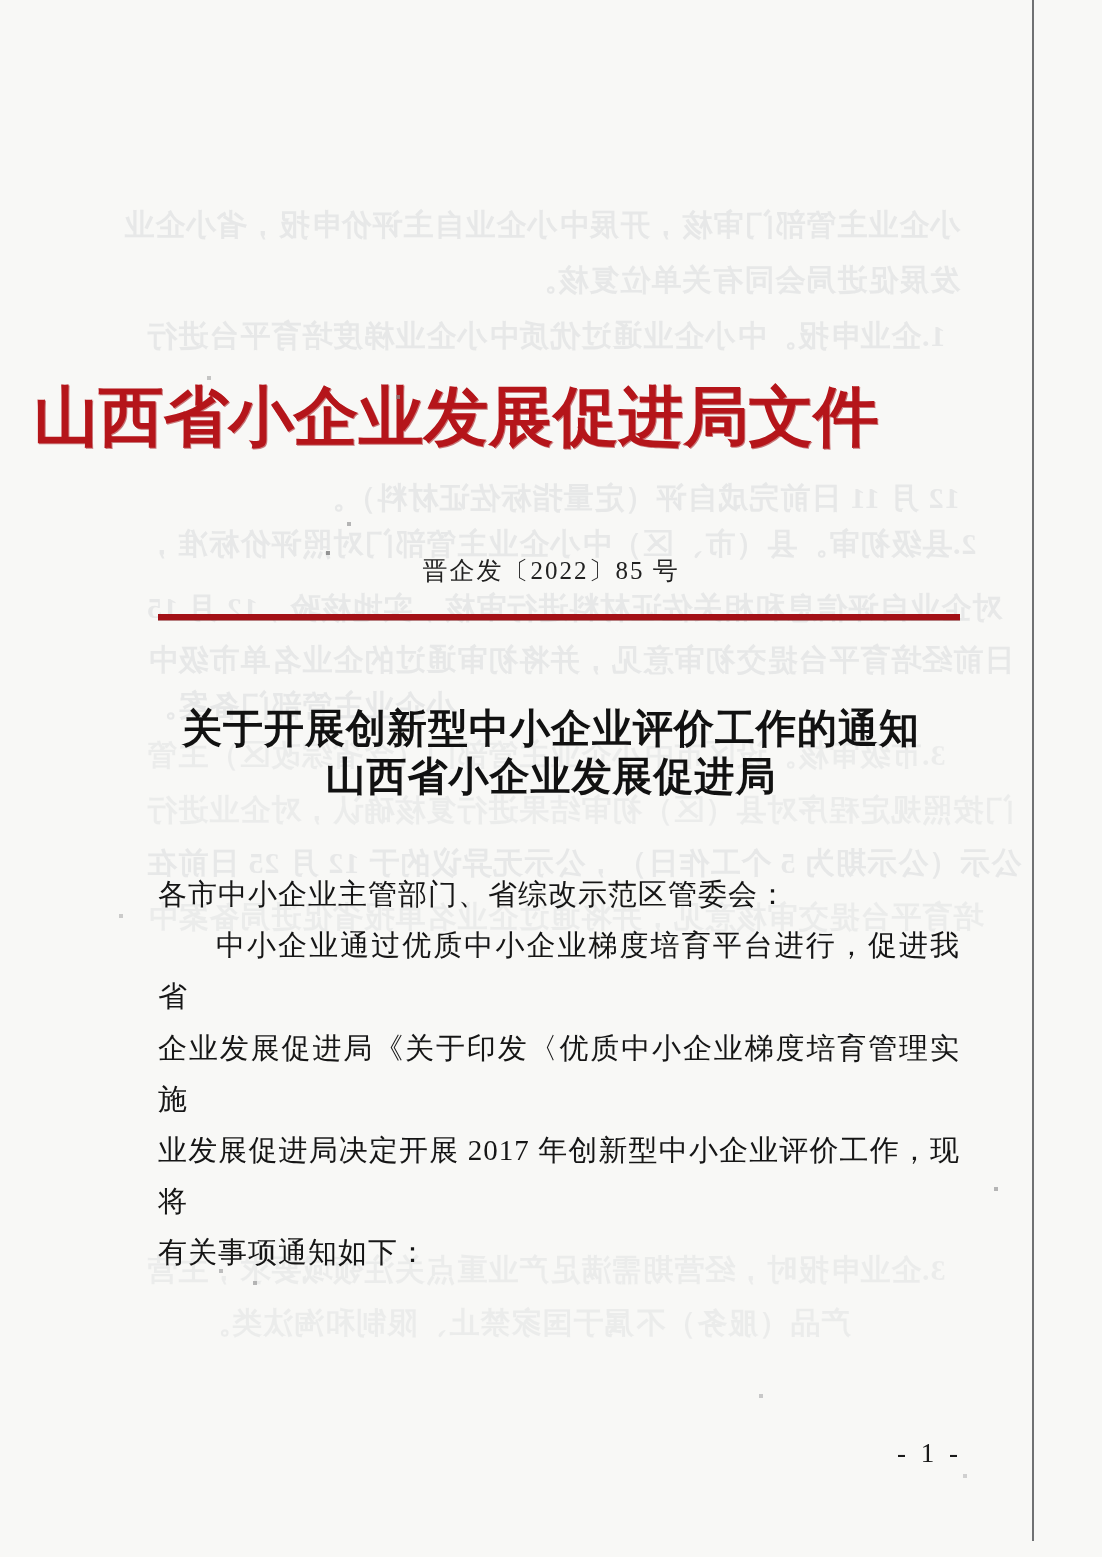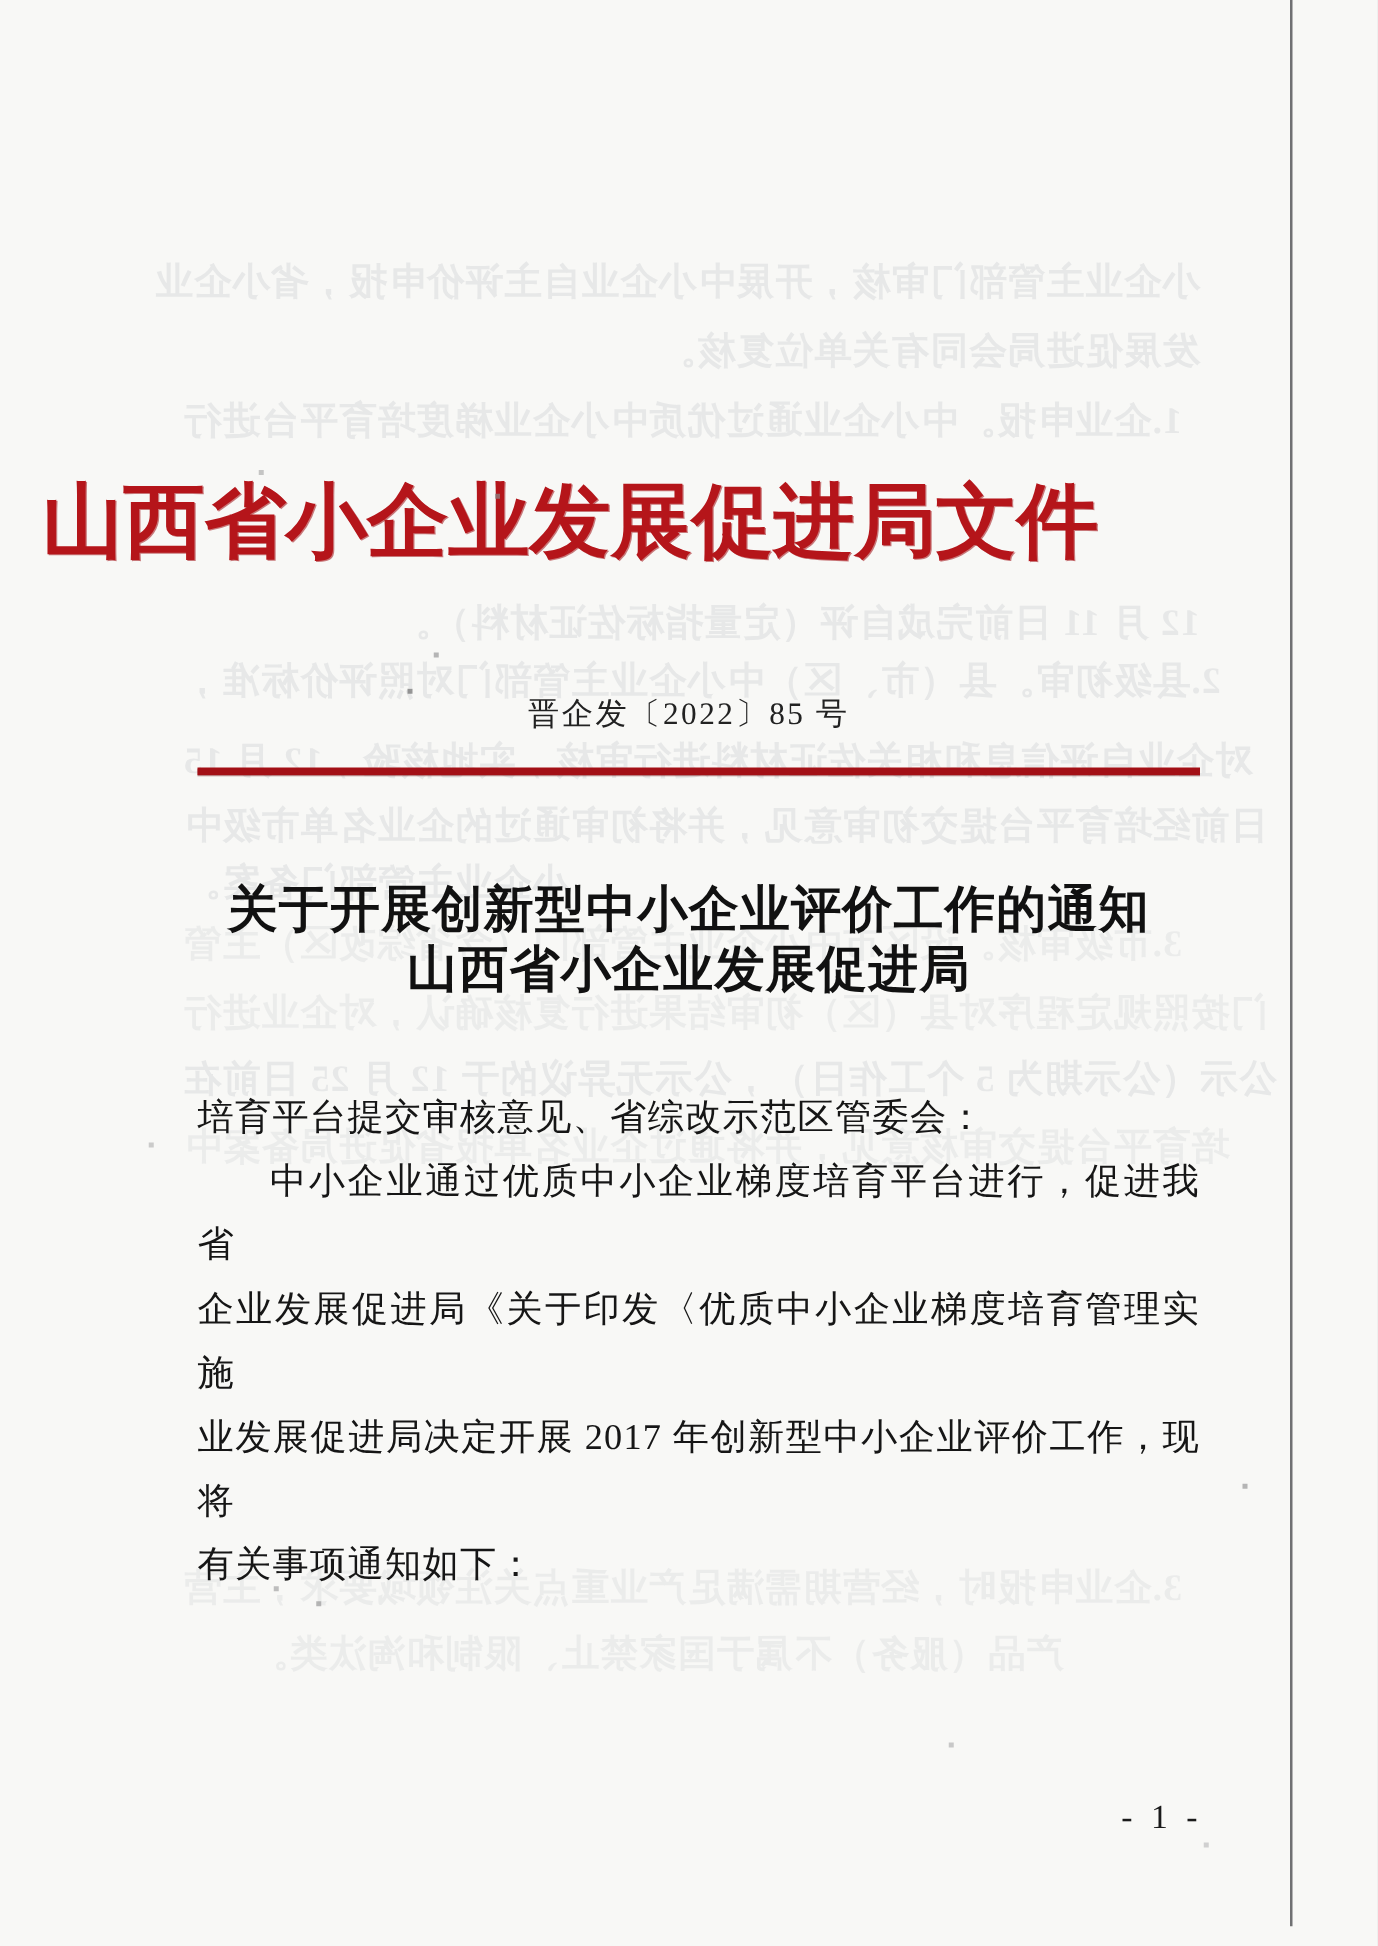--- a/index.html
+++ b/index.html
@@ -148,21 +148,21 @@
   <div class="doc-number">晋企发〔2022〕85 号</div>
 
   <div class="red-rule"></div>
 
   <div class="doc-title">
     <div>关于开展创新型中小企业评价工作的通知</div>
     <div>山西省小企业发展促进局</div>
   </div>
 
   <div class="body-block">
-    <div class="bline">培育平台提交审核意见、省综改示范区管委会：</div>
+    <div class="bline">各市中小企业主管部门、省综改示范区管委会：</div>
     <div class="bline just indent">中小企业通过优质中小企业梯度培育平台进行，促进我省</div>
     <div class="bline just">企业发展促进局《关于印发〈优质中小企业梯度培育管理实施</div>
     <div class="bline just">业发展促进局决定开展 2017 年创新型中小企业评价工作，现将</div>
     <div class="bline">有关事项通知如下：</div>
 
   </div>
 
   <div class="page-number">- 1 -</div>
 
   <div class="scan-edge"></div>

